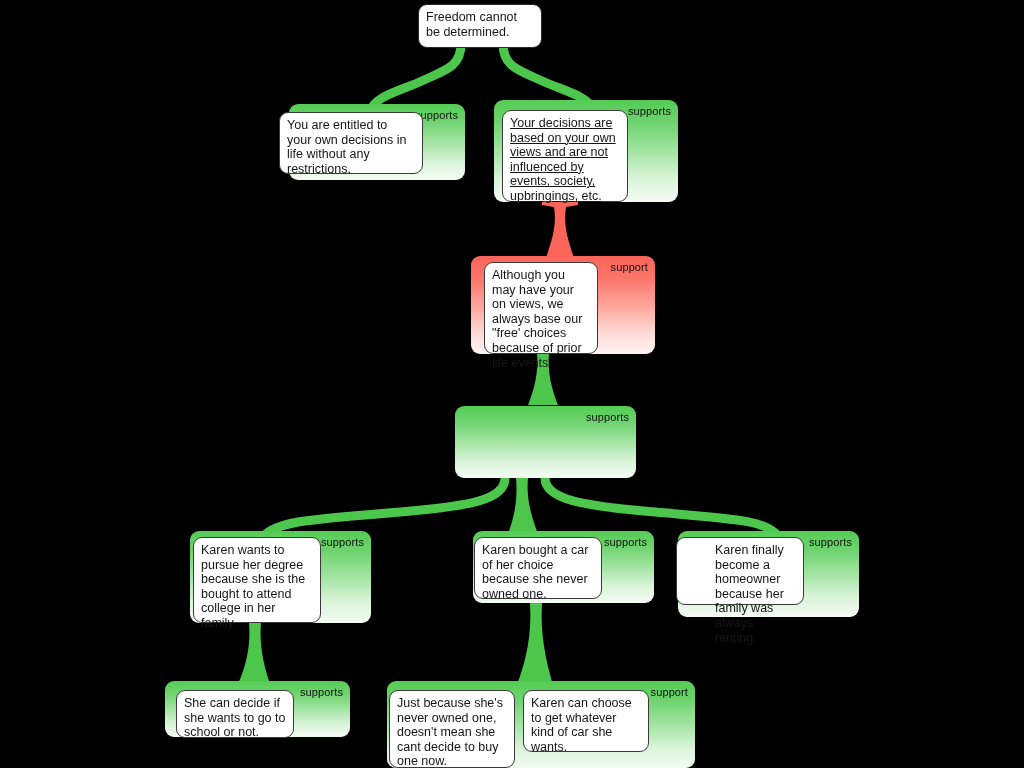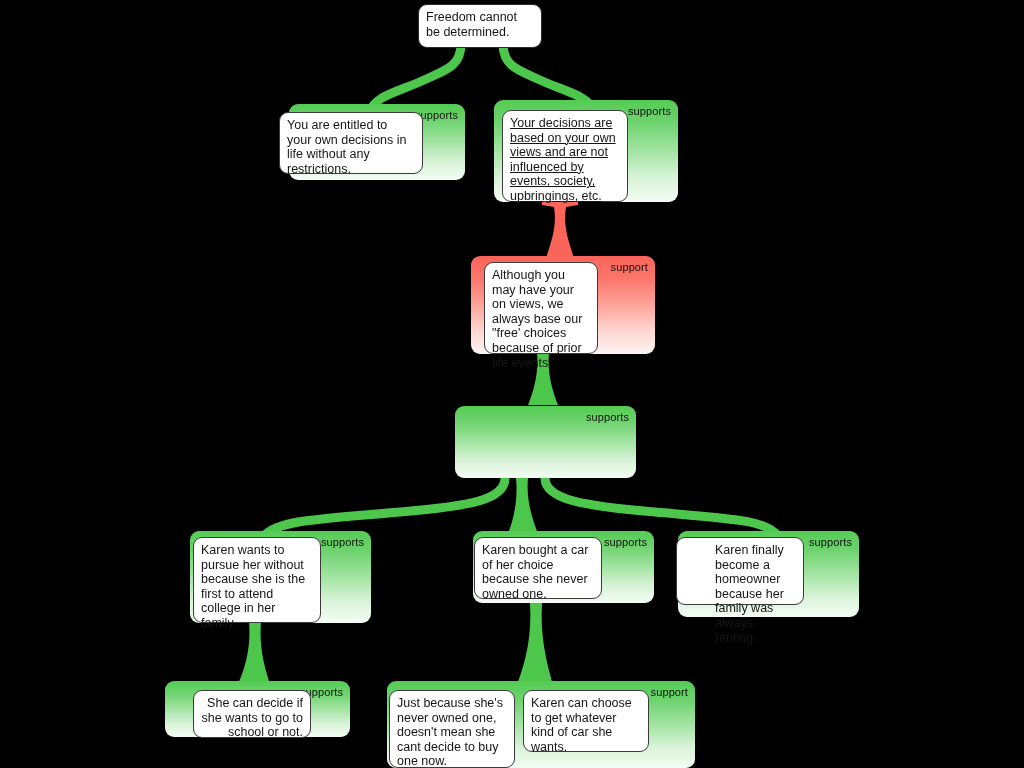--- a/index.html
+++ b/index.html
@@ -131,36 +131,36 @@
   </div>
   <div class="claim" style="left:484px; top:262px; width:114px; height:92px; z-index:5;">Although you may have your on views, we always base our "free' choices because of prior life events.</div>
 
   <div class="card support" style="left:455px; top:406px; width:181px; height:72px;">
     <span class="relation-label">supports</span>
   </div>
 
   <div class="card support" style="left:190px; top:531px; width:181px; height:92px;">
     <span class="relation-label">supports</span>
   </div>
-  <div class="claim" style="left:193px; top:537px; width:128px; height:86px; z-index:5;">Karen wants to pursue her without because she is the first to attend college in her family.</div>
+  <div class="claim" style="left:193px; top:537px; width:128px; height:86px; z-index:5;">Karen wants to pursue her degree because she is the bought to attend college in her family.</div>
 
   <div class="card support" style="left:473px; top:531px; width:181px; height:72px;">
     <span class="relation-label">supports</span>
   </div>
   <div class="claim" style="left:474px; top:537px; width:128px; height:62px; z-index:5;">Karen bought a car of her choice because she never owned one.</div>
 
   <div class="card support" style="left:678px; top:531px; width:181px; height:86px;">
     <span class="relation-label">supports</span>
   </div>
   <div class="claim" style="left:676px; top:537px; width:128px; height:68px; z-index:5;padding-left:38px;">Karen finally become a homeowner because her family was always renting.</div>
 
   <div class="card support" style="left:165px; top:681px; width:185px; height:56px;">
     <span class="relation-label">supports</span>
   </div>
-  <div class="claim" style="left:193px; top:690px; width:118px; height:48px; z-index:5;text-align:right;">She can decide if she wants to go to school or not.</div>
+  <div class="claim" style="left:176px; top:690px; width:118px; height:48px; z-index:5;">She can decide if she wants to go to school or not.</div>
 
   <div class="card support" style="left:387px; top:681px; width:308px; height:87px;">
     <span class="relation-label">support</span>
   </div>
   <div class="claim" style="left:389px; top:690px; width:126px; height:78px; z-index:5;">Just because she's never owned one, doesn't mean she cant decide to buy one now.</div>
   <div class="claim" style="left:523px; top:690px; width:126px; height:62px; z-index:5;">Karen can choose to get whatever kind of car she wants.</div>
 
 </div>
 
 </body></html>

